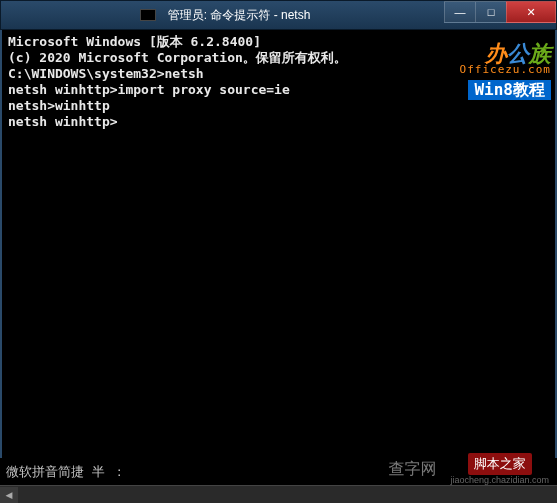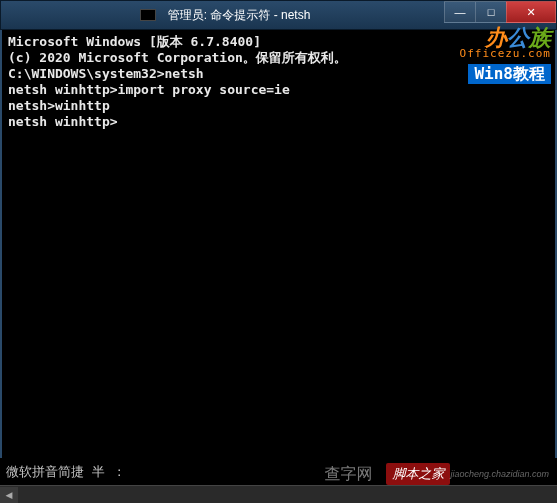--- a/index.html
+++ b/index.html
@@ -7,21 +7,21 @@
 .titlebar { height: 30px; background: linear-gradient(#2a4a6a, #1a3550); display: flex; align-items: center; justify-content: space-between; border: 1px solid #0a1a2a; }
 .titlebar-left { display: flex; align-items: center; gap: 12px; padding-left: 4px; flex: 1; justify-content: center; }
 .titlebar-icon { width: 16px; height: 12px; background: #000; display: inline-block; border: 1px solid #444; }
 .titlebar-title { color: #fff; font-size: 12px; }
 .window-controls { display: flex; height: 100%; }
 .win-btn { width: 32px; height: 22px; display: flex; align-items: center; justify-content: center; color: #fff; font-size: 11px; border: 1px solid rgba(255,255,255,0.2); margin-left: -1px; background: linear-gradient(#3a5a7a, #2a4560); cursor: default; }
 .win-btn.close { background: linear-gradient(#d04040, #a02020); width: 50px; }
 .terminal { background: #000; color: #c0c0c0; font-family: "NSimSun", "Consolas", monospace; font-size: 13px; line-height: 16px; padding: 4px 6px; height: 428px; position: relative; border-left: 2px solid #2a4a6a; border-right: 2px solid #2a4a6a; }
 .terminal .bold { font-weight: bold; color: #e8e8e8; }
 .highlight-box { border: 2px solid #e02020; padding: 6px 8px; margin: 8px 0; display: inline-block; }
-.watermark1 { position: absolute; top: 0px; right: 4px; text-align: right; }
+.watermark1 { position: absolute; top: 16px; right: 4px; text-align: right; }
 .wm-brand { font-size: 22px; font-weight: bold; font-style: italic; }
 .wm-b1 { color: #ff8c1a; }
 .wm-b2 { color: #3a8ad6; }
 .wm-b3 { color: #6aaa1a; }
 .wm-url { color: #ff8c1a; font-size: 11px; letter-spacing: 1px; margin-left: 35px; }
 .wm-tag { background: #0066cc; color: #fff; font-size: 16px; font-weight: bold; padding: 2px 6px; display: inline-block; margin-top: 2px; }
 .ime-bar { position: absolute; bottom: 22px; left: 6px; color: #c0c0c0; font-family: "NSimSun", monospace; font-size: 13px; }
 .scrollbar-h { position: absolute; bottom: 0; left: 0; right: 0; height: 18px; background: #2a2a2a; border-top: 1px solid #444; display: flex; align-items: center; }
 .scroll-btn { width: 18px; height: 16px; background: #3a3a3a; display: flex; align-items: center; justify-content: center; color: #aaa; font-size: 9px; }
 .bottom-watermark { position: absolute; bottom: 18px; right: 8px; display: flex; align-items: center; gap: 14px; }
@@ -46,37 +46,37 @@
 
 <div class="terminal">
   <div class="watermark1">
     <div class="wm-brand">
       <span class="wm-b1">办</span><span class="wm-b2">公</span><span class="wm-b3">族</span>
     </div>
     <div class="wm-url">Officezu.com</div>
     <div class="wm-tag">Win8教程</div>
   </div>
 
-  <div class="bold">Microsoft Windows [版本 6.7.8400]</div>
+  <div class="bold">Microsoft Windows [版本 6.2.8400]</div>
   <div class="bold">(c) 2020 Microsoft Corporation。保留所有权利。</div>
   <div> </div>
   <div class="bold">C:\WINDOWS\system32&gt;netsh</div>
   <div class="bold">netsh winhttp&gt;import proxy source=ie</div>
   <div class="bold">netsh&gt;winhttp</div>
 
 
   <div> </div>
   <div class="bold">netsh winhttp&gt;</div>
 </div>
 
 <div class="ime-bar">微软拼音简捷 半 ：</div>
 
 <div class="bottom-watermark">
   <span class="bw-text">查字网</span>
-  <span style="display:flex;flex-direction:row;align-items:center;font-style:italic;">
+  <span style="display:flex;flex-direction:column;align-items:center;">
     <span class="bw-red">脚本之家</span>
     <span class="bw-url">jiaocheng.chazidian.com</span>
   </span>
 </div>
 
 <div class="scrollbar-h">
   <div class="scroll-btn">◀</div>
 </div>
 
 </body></html>

